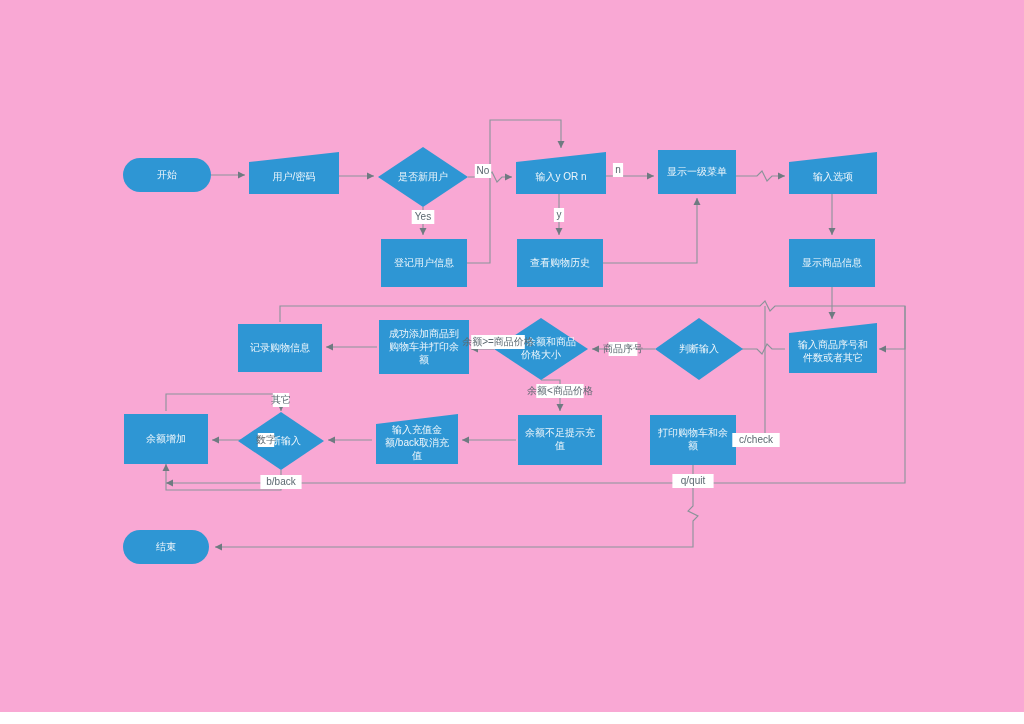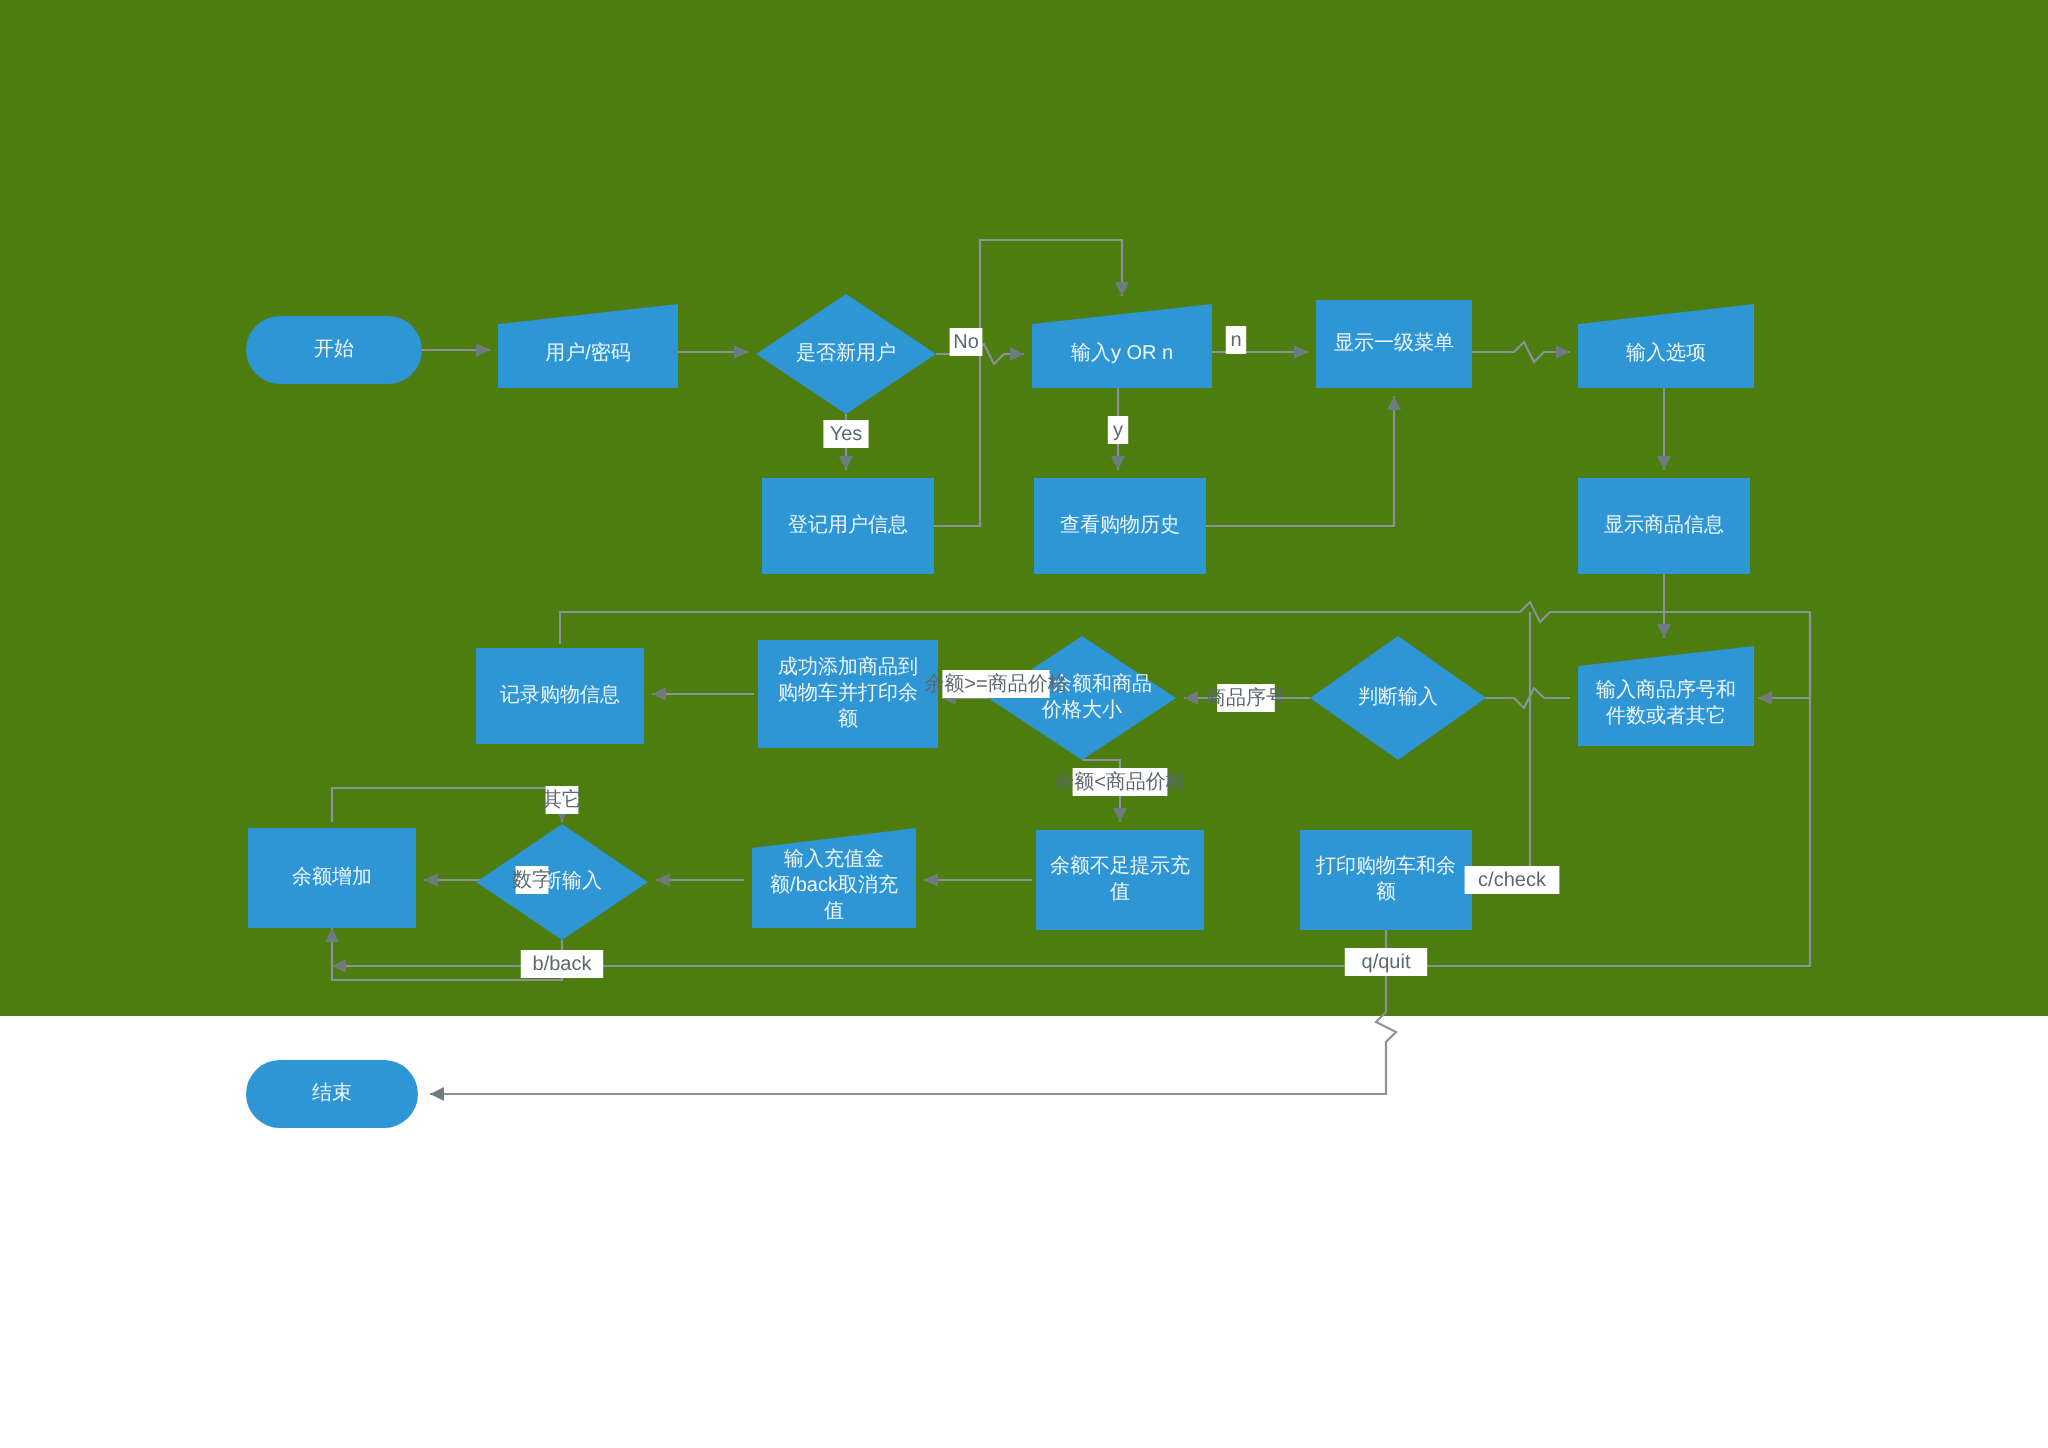--- a/index.html
+++ b/index.html
@@ -9,22 +9,22 @@
   }
   body {
     width: 1024px;
     height: 724px;
     font-family: "Liberation Sans", "DejaVu Sans", sans-serif;
     overflow: hidden;
   }
   #flowchart-canvas {
     position: relative;
     width: 1024px;
-    height: 508px;
-    background: #4d7c0f;
+    height: 712px;
+    background: #f9a8d4;
   }
   svg#diagram {
     display: block;
     width: 1024px;
     height: 724px;
   }
   .node-shape {
     stroke: none;
   }
   .node-label {

